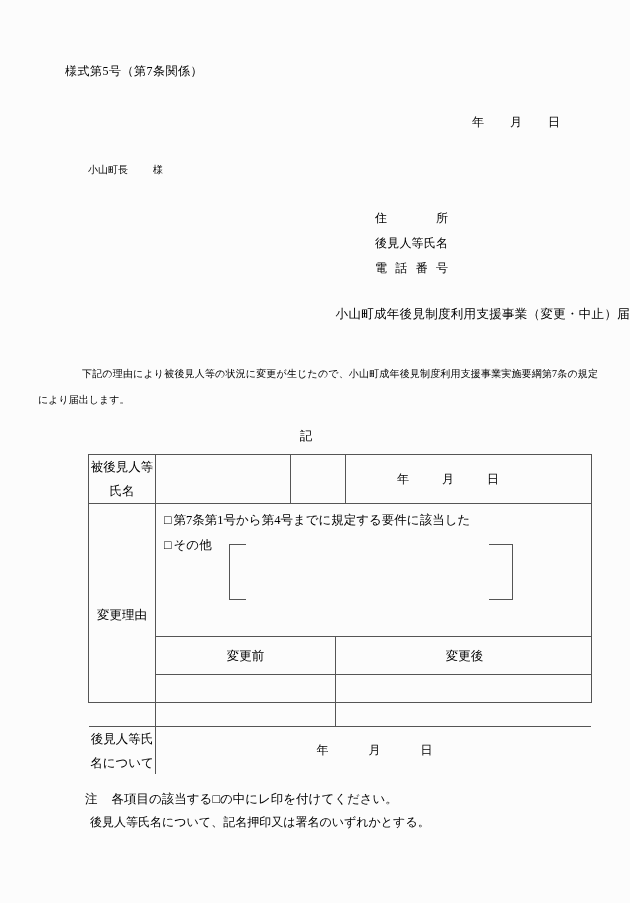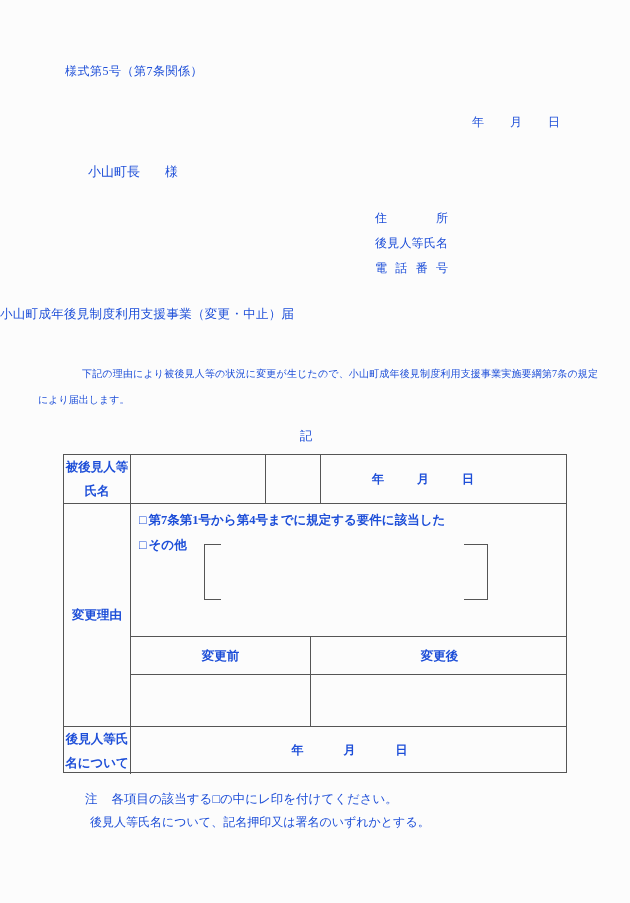--- a/index.html
+++ b/index.html
@@ -6,60 +6,59 @@
     margin: 0;
     padding: 0;
     background: #fcfcfc;
   }
   .page {
     position: relative;
     width: 630px;
     height: 903px;
     background: #fcfcfc;
     font-family: "Liberation Serif", "DejaVu Serif", serif;
-    color: #1d4ed8;
+    color: #000000;
     overflow: hidden;
   }
   .abs { position: absolute; }
 
   .form-number { left: 65px; top: 63px; font-size: 12px; letter-spacing: 0.5px; }
 
   .top-date { left: 472px; top: 114px; display: flex; gap: 26px; font-size: 12px; }
 
-  .addressee-row { left: 88px; top: 163px; display: flex; gap: 25px; font-size: 13px; }
+  .addressee-row { left: 88px; top: 163px; display: flex; gap: 25px; font-size: 10px; }
 
   .sender-block { left: 375px; top: 206px; width: 73px; }
   .sender-line {
     height: 25px;
     line-height: 25px;
     font-size: 12px;
     text-align: justify;
     text-align-last: justify;
     text-justify: inter-character;
   }
 
   .doc-title {
     left: 0; top: 306px; width: 630px;
-    text-align: left; font-size: 12.5px; letter-spacing: 0.3px;
+    text-align: right; font-size: 12.5px; letter-spacing: 0.3px;
   }
 
   .body-paragraph {
     left: 38px; top: 361px; width: 560px;
     font-size: 10px; line-height: 25.5px;
     text-indent: 44px; text-align: justify;
   }
 
   .ki-heading { left: 0; top: 428px; width: 612px; text-align: center; font-size: 12.5px; }
 
   
   .form-table {
-    left: 63px; top: 454px; width: 504px; height: 319px;
+    left: 88px; top: 454px; width: 504px; height: 249px;
     border: 1px solid #555; box-sizing: border-box;
     font-size: 12.5px;
-    font-weight: bold;
   }
   .line { position: absolute; background: #555; }
   .hline { height: 1px; }
   .vline { width: 1px; }
   .cell { position: absolute; box-sizing: border-box; }
   .center-cell {
     display: flex; flex-direction: column;
     align-items: center; justify-content: center;
     text-align: center; line-height: 24px;
   }

